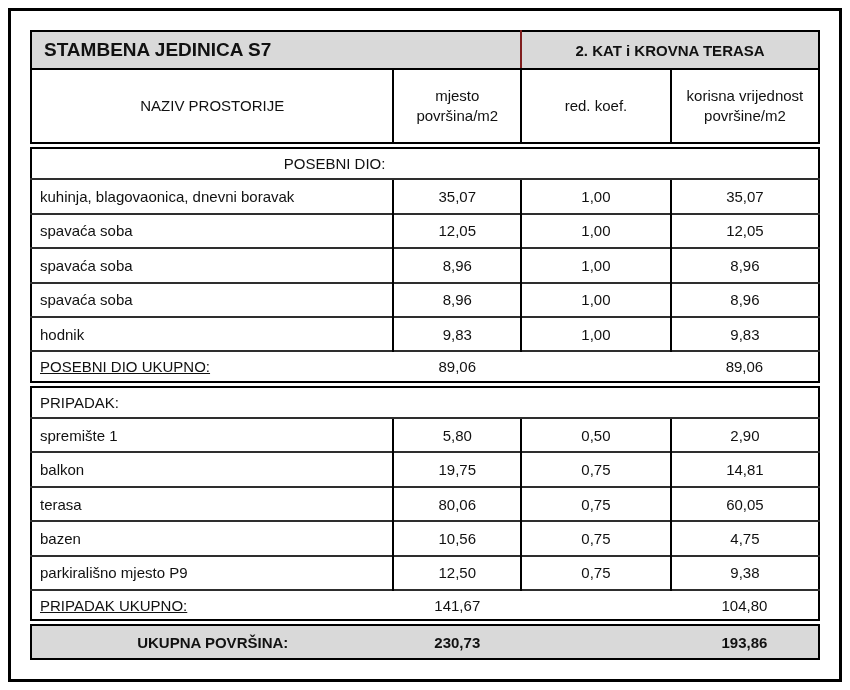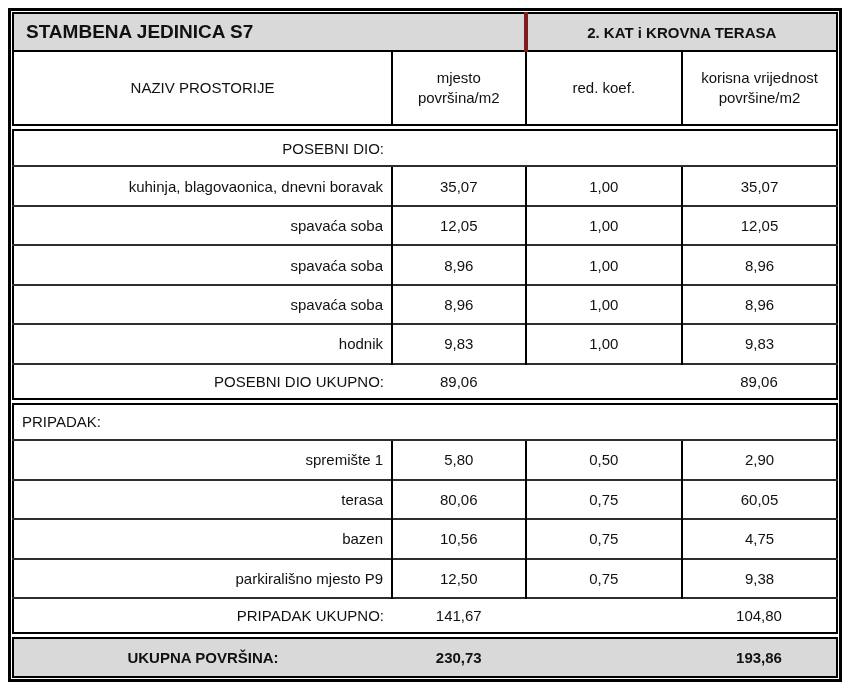--- a/index.html
+++ b/index.html
@@ -12,21 +12,21 @@
   .sheet {
     position: relative;
     width: 850px; height: 690px;
     box-sizing: border-box;
     padding: 8px;
   }
   .table-outer {
     box-sizing: border-box;
     width: 100%; height: 100%;
     border: 3px solid #000000;
-    padding: 1px;
+    padding: 19px;
     background: #ffffff;
   }
   table {
     width: 100%; height: 100%;
     border-collapse: collapse;
     table-layout: fixed;
     border: 2px solid #000000;
   }
   col.c1 { width: 46%; }
   col.c2 { width: 16.2%; }
@@ -50,46 +50,46 @@
   th.title-left {
     text-align: left;
     font-weight: bold;
     font-size: 19px;
     padding-left: 12px;
   }
   th.title-right {
     text-align: center;
     font-weight: bold;
     font-size: 15px;
-    border-left: 4px solid #7f1d1d;
+    border-left: 2px solid #7f1d1d;
   }
 
   
   tr.colhead th {
     height: 70px;
     text-align: center;
     background: #ffffff;
     line-height: 1.35;
   }
   tr.colhead th + th { border-left: 2px solid #000000; }
 
   
   tbody tr > td { border-top: 2px solid #2e2e2e; height: 26px; }
   tbody tr.sep > td { border-top: 7px double #000000; }
 
   td.vline { border-left: 2px solid #000000; }
 
-  tr.data td.c-name { text-align: right; }
+  tr.data td.c-name { text-align: left; }
   td.c-num { text-align: center; }
 
   tr.section td.c-name { text-align: right; }
   tr.section.align-center td.c-name { text-align: left; }
   tr.section td { height: 23px; }
 
-  tr.summary td.c-name { text-align: right; }
+  tr.summary td.c-name { text-align: left; text-decoration: underline; }
   tr.summary td { height: 22px; }
 
   tr.total td { background: #d9d9d9; font-weight: bold; height: 25px; }
   tr.total td.c-name { text-align: center; }
 </style>
 </head>
 <body>
 
 <div class="sheet">
   <div class="table-outer">
@@ -161,20 +161,26 @@
             <td class="c-num"></td>
             <td class="c-num"></td>
           </tr>
           <tr class="data">
             <td class="c-name">spremište 1</td>
             <td class="c-num vline">5,80</td>
             <td class="c-num vline">0,50</td>
             <td class="c-num vline">2,90</td>
           </tr>
           <tr class="data">
+            <td class="c-name">balkon</td>
+            <td class="c-num vline">19,75</td>
+            <td class="c-num vline">0,75</td>
+            <td class="c-num vline">14,81</td>
+          </tr>
+          <tr class="data">
             <td class="c-name">terasa</td>
             <td class="c-num vline">80,06</td>
             <td class="c-num vline">0,75</td>
             <td class="c-num vline">60,05</td>
           </tr>
           <tr class="data">
             <td class="c-name">bazen</td>
             <td class="c-num vline">10,56</td>
             <td class="c-num vline">0,75</td>
             <td class="c-num vline">4,75</td>

